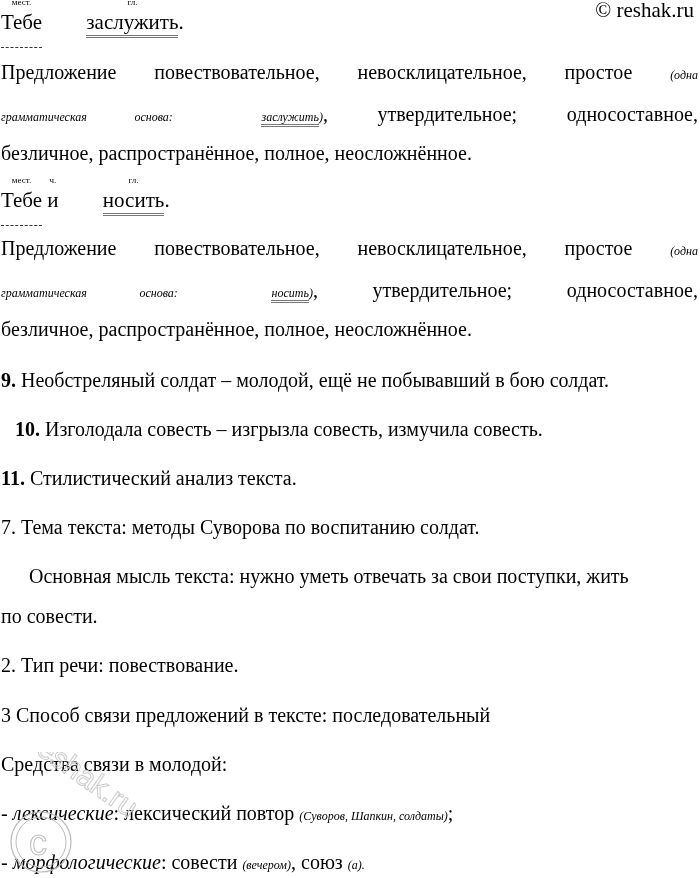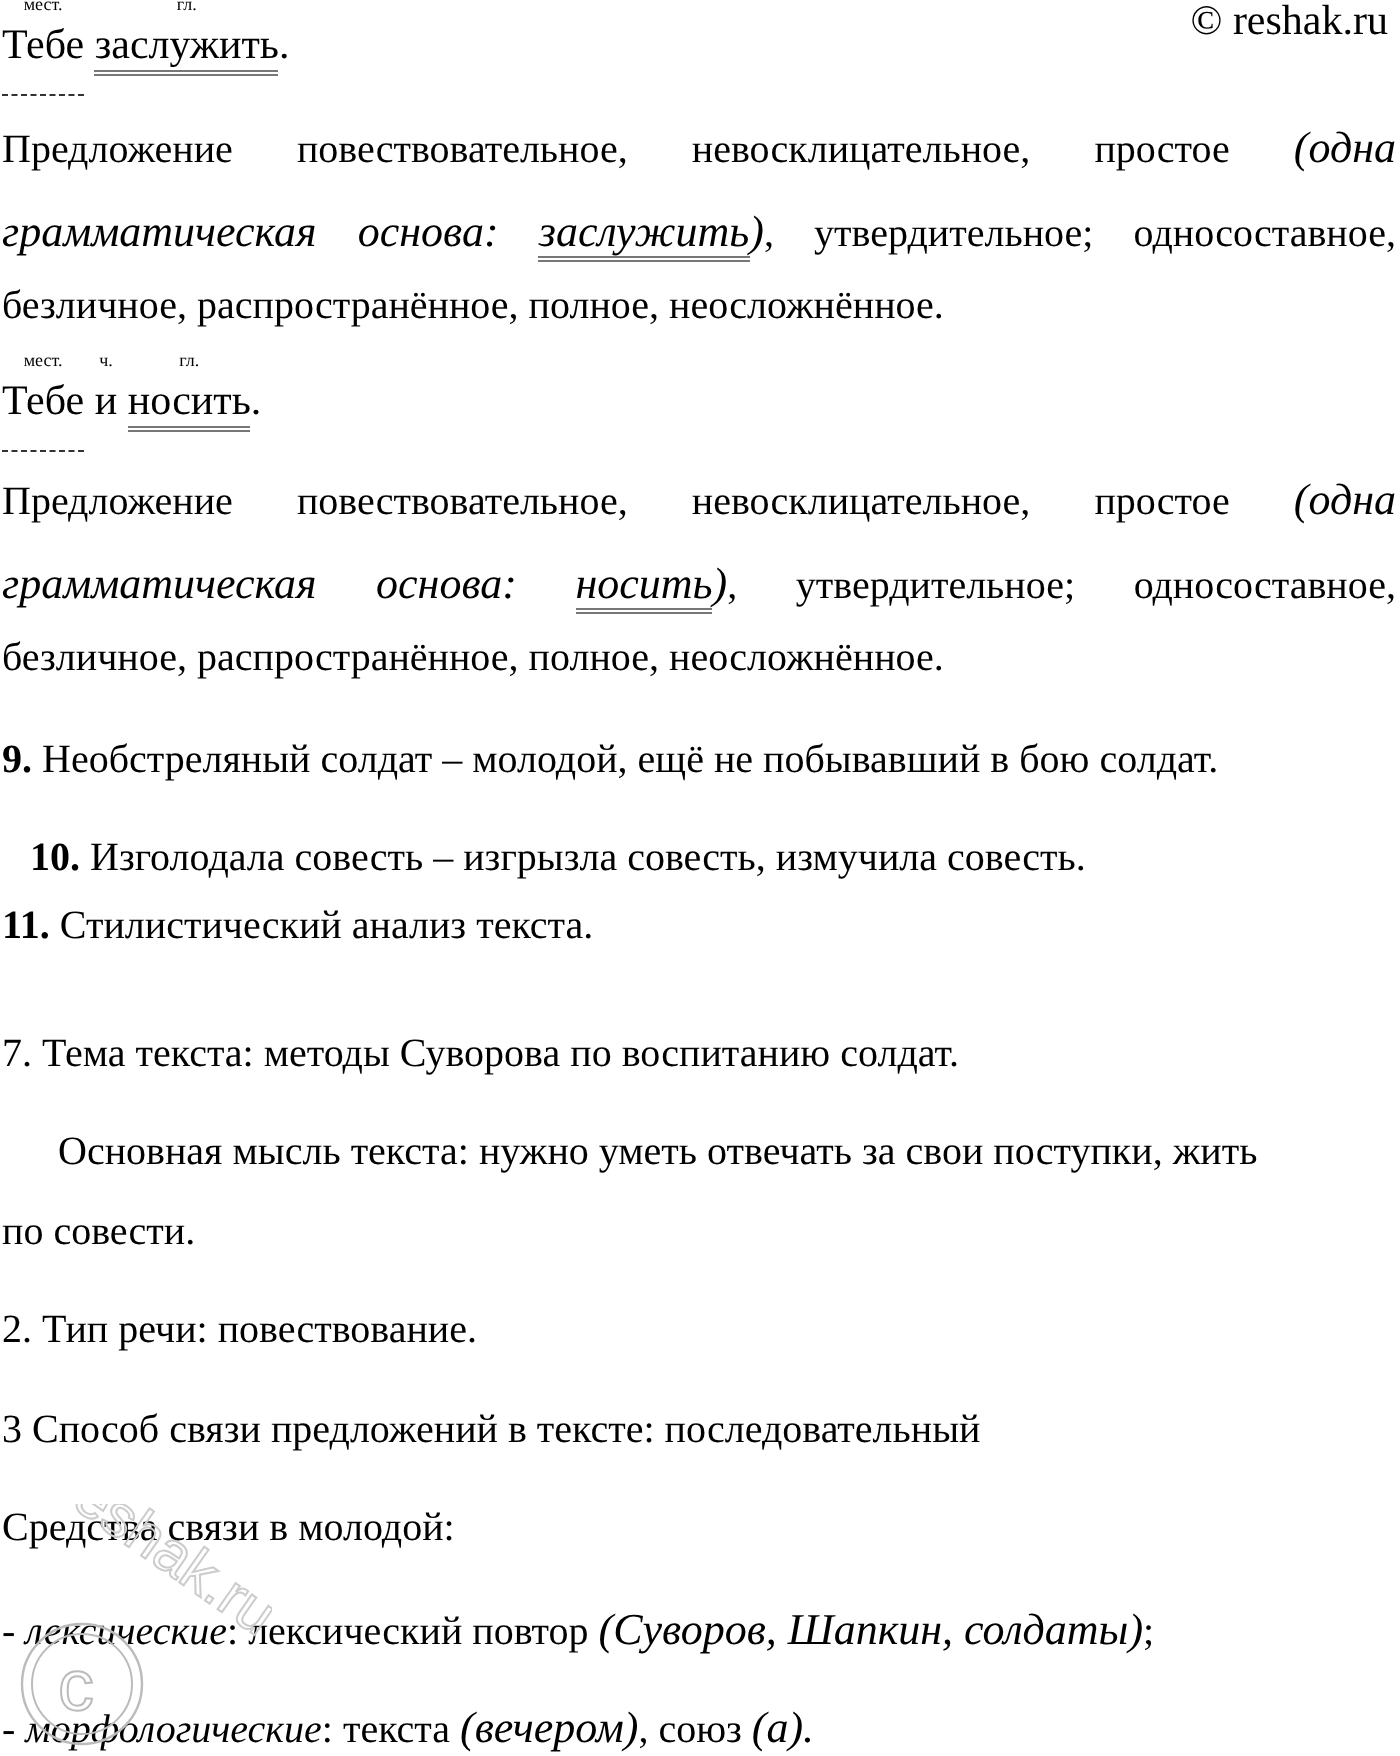--- a/index.html
+++ b/index.html
@@ -11,30 +11,30 @@
   .copyright {
     position: absolute; top: -2px; right: 6px; font-size: 21px;
   }
   .line {
     position: absolute; left: 1px; white-space: nowrap;
   }
   .just {
     position: absolute; left: 1px; width: 697px; text-align: justify;
     text-align-last: justify; white-space: nowrap;
   }
-  .it { font-style: italic; font-size: 22px; }
+  .it { font-style: italic; font-size: 12px; }
   .it-main { font-style: italic; }
   .b { font-weight: bold; }
   .parsed { position: relative; display: inline-block; }
   .parsed .lbl {
     position: absolute; top: -13px; left: 50%; transform: translateX(-50%);
     font-size: 9px; white-space: nowrap;
   }
   .subj { border-bottom: 1.5px dashed #333; padding-bottom: 12px; }
-  .pred { border-bottom: 3px double #777; }
+  .pred { border-bottom: 3px double #777; margin-left: 39px; }
   .watermark {
     position: absolute; left: -4px; top: 752px; width: 140px; height: 128px;
     pointer-events: none;
   }
 </style>
 </head>
 <body>
 
 <div class="copyright">© reshak.ru</div>
 
@@ -60,34 +60,34 @@
 <div class="just" style="top:237px;">
   <span>Предложение повествовательное, невосклицательное, простое</span> <span class="it">(одна</span>
 </div>
 <div class="just" style="top:279px;">
   <span class="it">грамматическая основа:</span> <span class="it"><span class="pred">носить</span><span>)</span></span><span>, утвердительное; односоставное,</span>
 </div>
 <div class="line" style="top:318px;">безличное, распространённое, полное, неосложнённое.</div>
 
 <div class="line" style="top:369px;"><span class="b">9.</span><span> Необстреляный солдат – молодой, ещё не побывавший в бою солдат.</span></div>
 <div class="line" style="top:418px;padding-left:14px;"><span class="b">10.</span><span> Изголодала совесть – изгрызла совесть, измучила совесть.</span></div>
-<div class="line" style="top:452px;"><span class="b">11.</span><span> Стилистический анализ текста.</span></div>
+<div class="line" style="top:467px;"><span class="b">11.</span><span> Стилистический анализ текста.</span></div>
 
 <div class="line" style="top:516px;">7. Тема текста: методы Суворова по воспитанию солдат.</div>
 <div class="line" style="top:565px;margin-left:28px;">Основная мысль текста: нужно уметь отвечать за свои поступки, жить</div>
 <div class="line" style="top:605px;">по совести.</div>
 <div class="line" style="top:654px;">2. Тип речи: повествование.</div>
 <div class="line" style="top:704px;text-align:center;">3 Способ связи предложений в тексте: последовательный</div>
 <div class="line" style="top:753px;">Средства связи в молодой:</div>
 
 <div class="line" style="top:802px;">
   <span>- </span><span class="it-main">лексические</span><span>: лексический повтор </span><span class="it">(Суворов, Шапкин, солдаты)</span><span>;</span>
 </div>
 <div class="line" style="top:851px;">
-  <span>- </span><span class="it-main">морфологические</span><span>: текста </span><span class="it">(вечером)</span><span>, союз </span><span class="it">(а).</span>
+  <span>- </span><span class="it-main">морфологические</span><span>: совести </span><span class="it">(вечером)</span><span>, союз </span><span class="it">(а).</span>
 </div>
 
 <svg class="watermark" viewBox="0 0 140 128">
   <circle cx="45" cy="90" r="30" fill="none" stroke="#bbb" stroke-width="1.2"></circle>
   <circle cx="45" cy="90" r="25" fill="none" stroke="#bbb" stroke-width="1"></circle>
   <text x="33" y="103" font-size="36" font-family="Liberation Sans, sans-serif" fill="none" stroke="#bbb" stroke-width="1">c</text>
   <text x="10" y="20" font-size="30" font-family="Liberation Sans, sans-serif" fill="none" stroke="#ccc" stroke-width="1" transform="rotate(35 60 40)">reshak.ru</text>
 </svg>
 
 </body></html>

